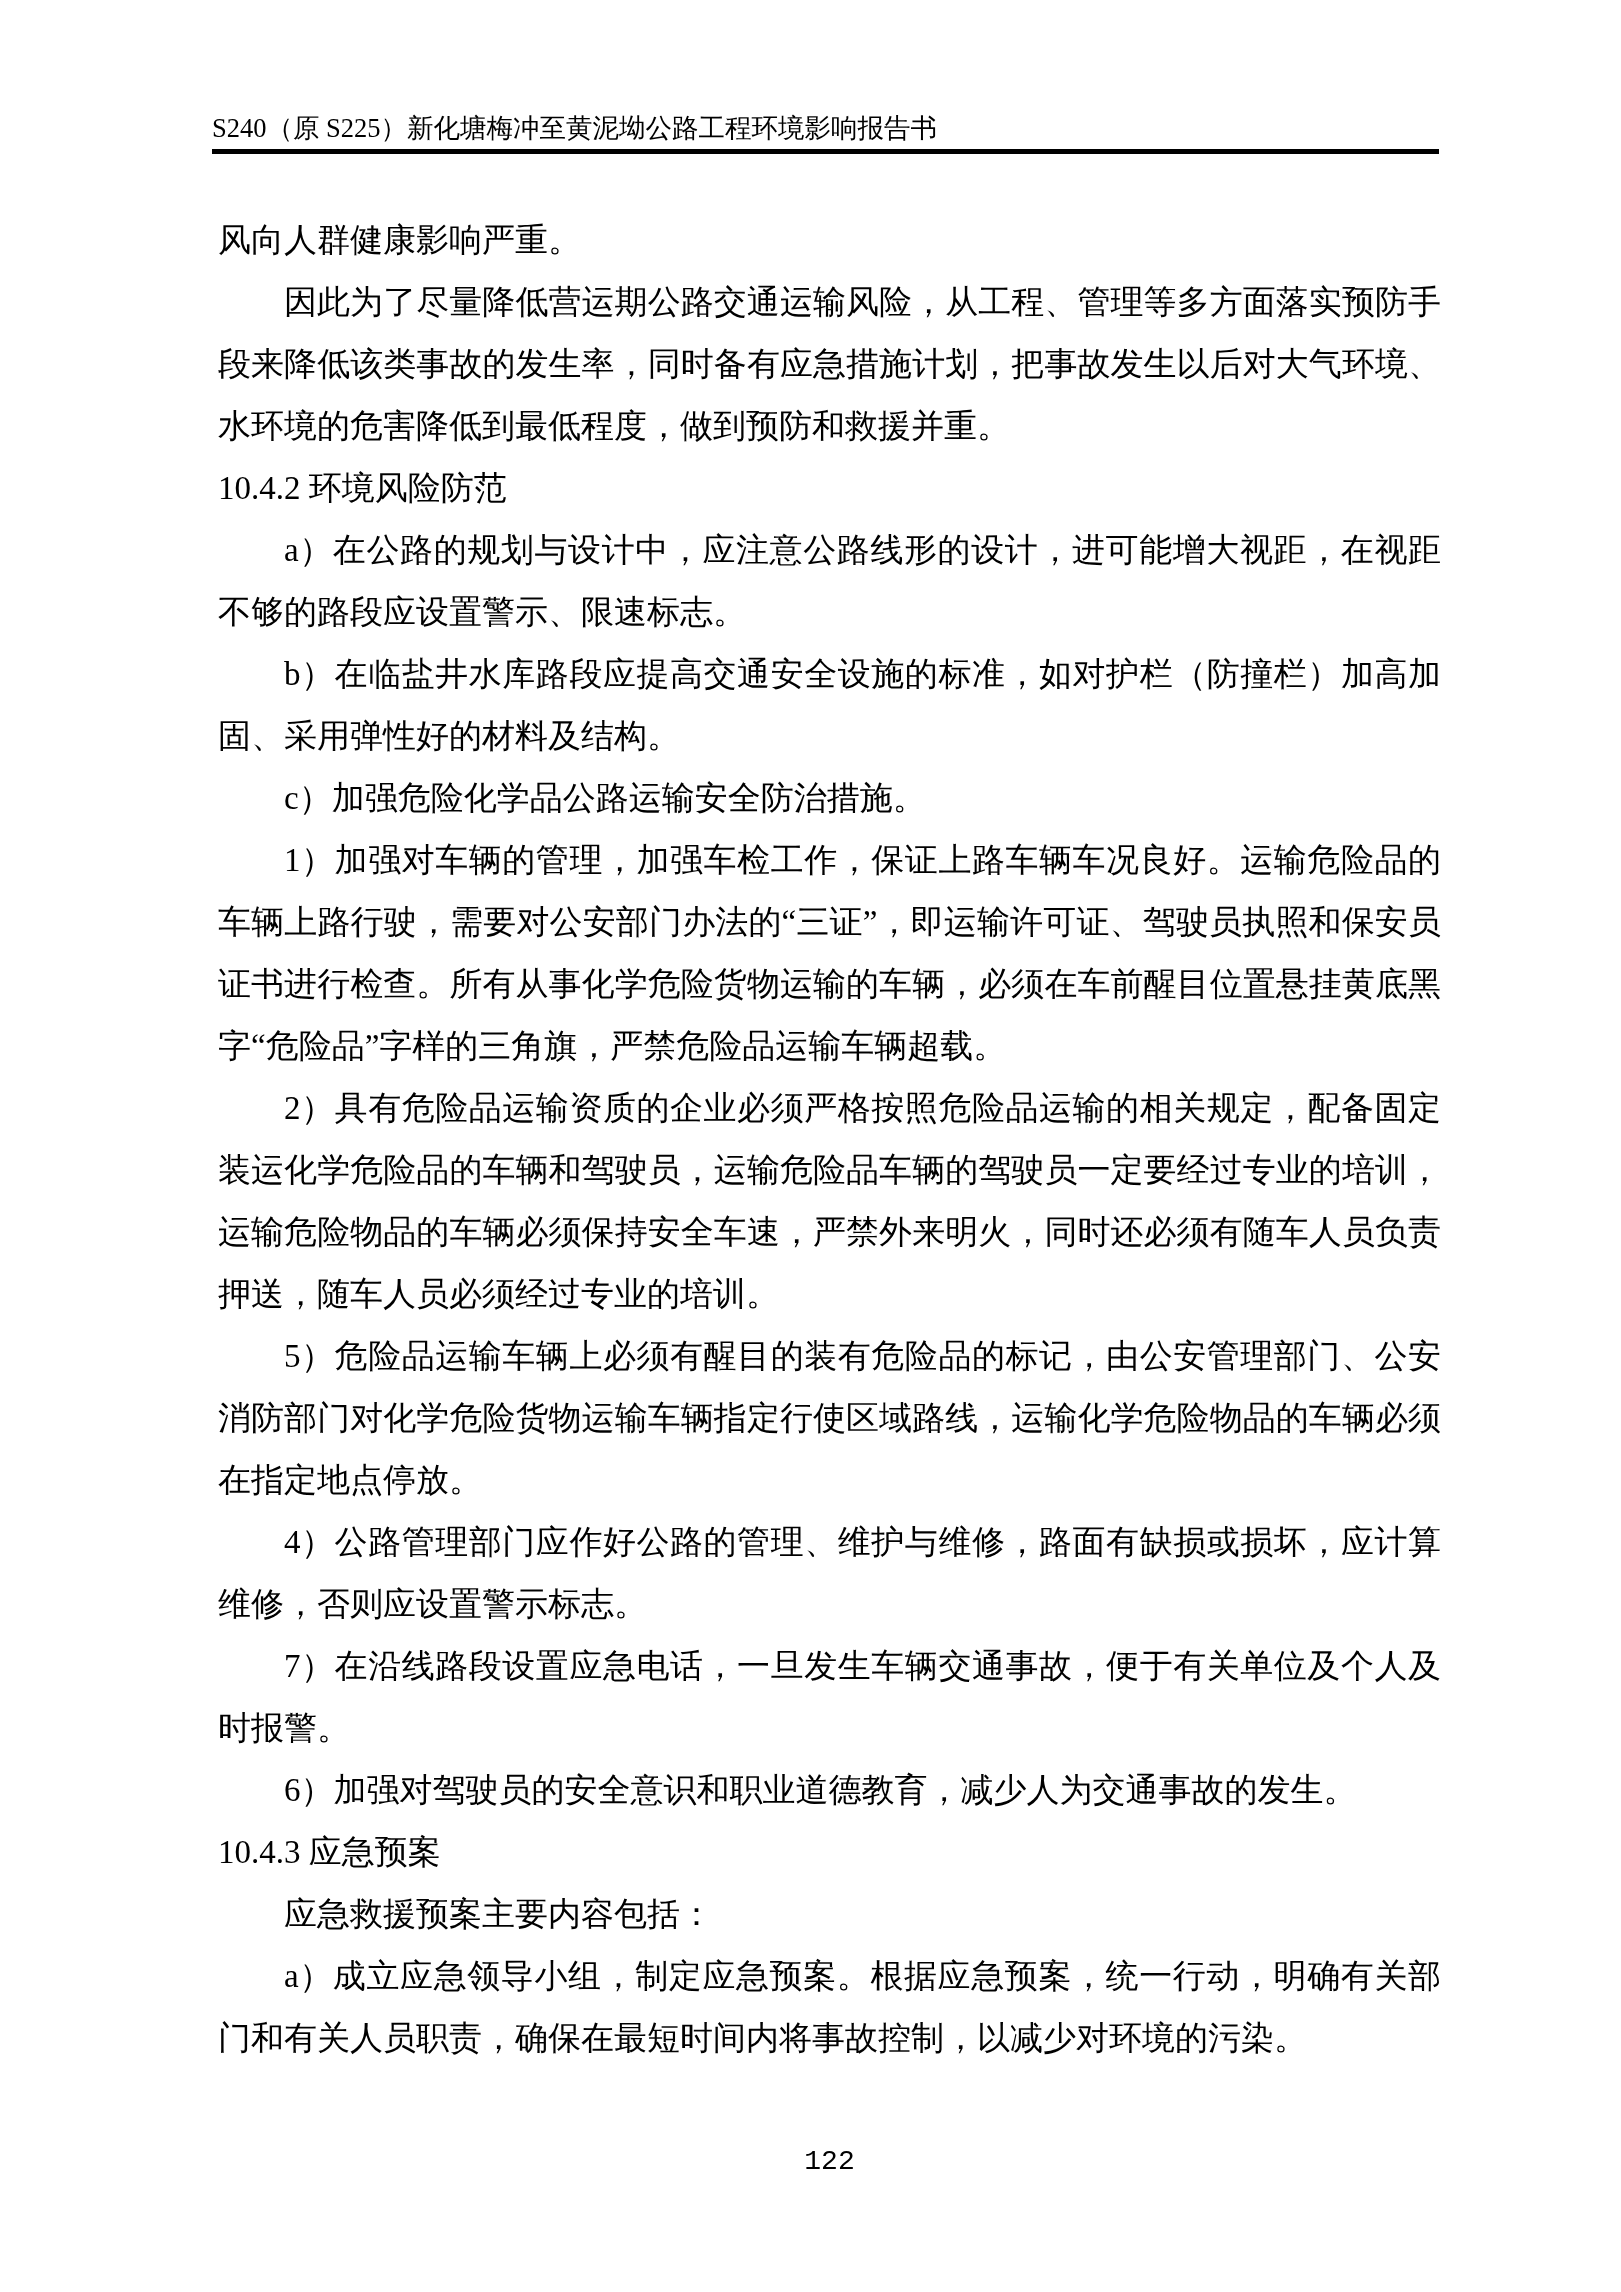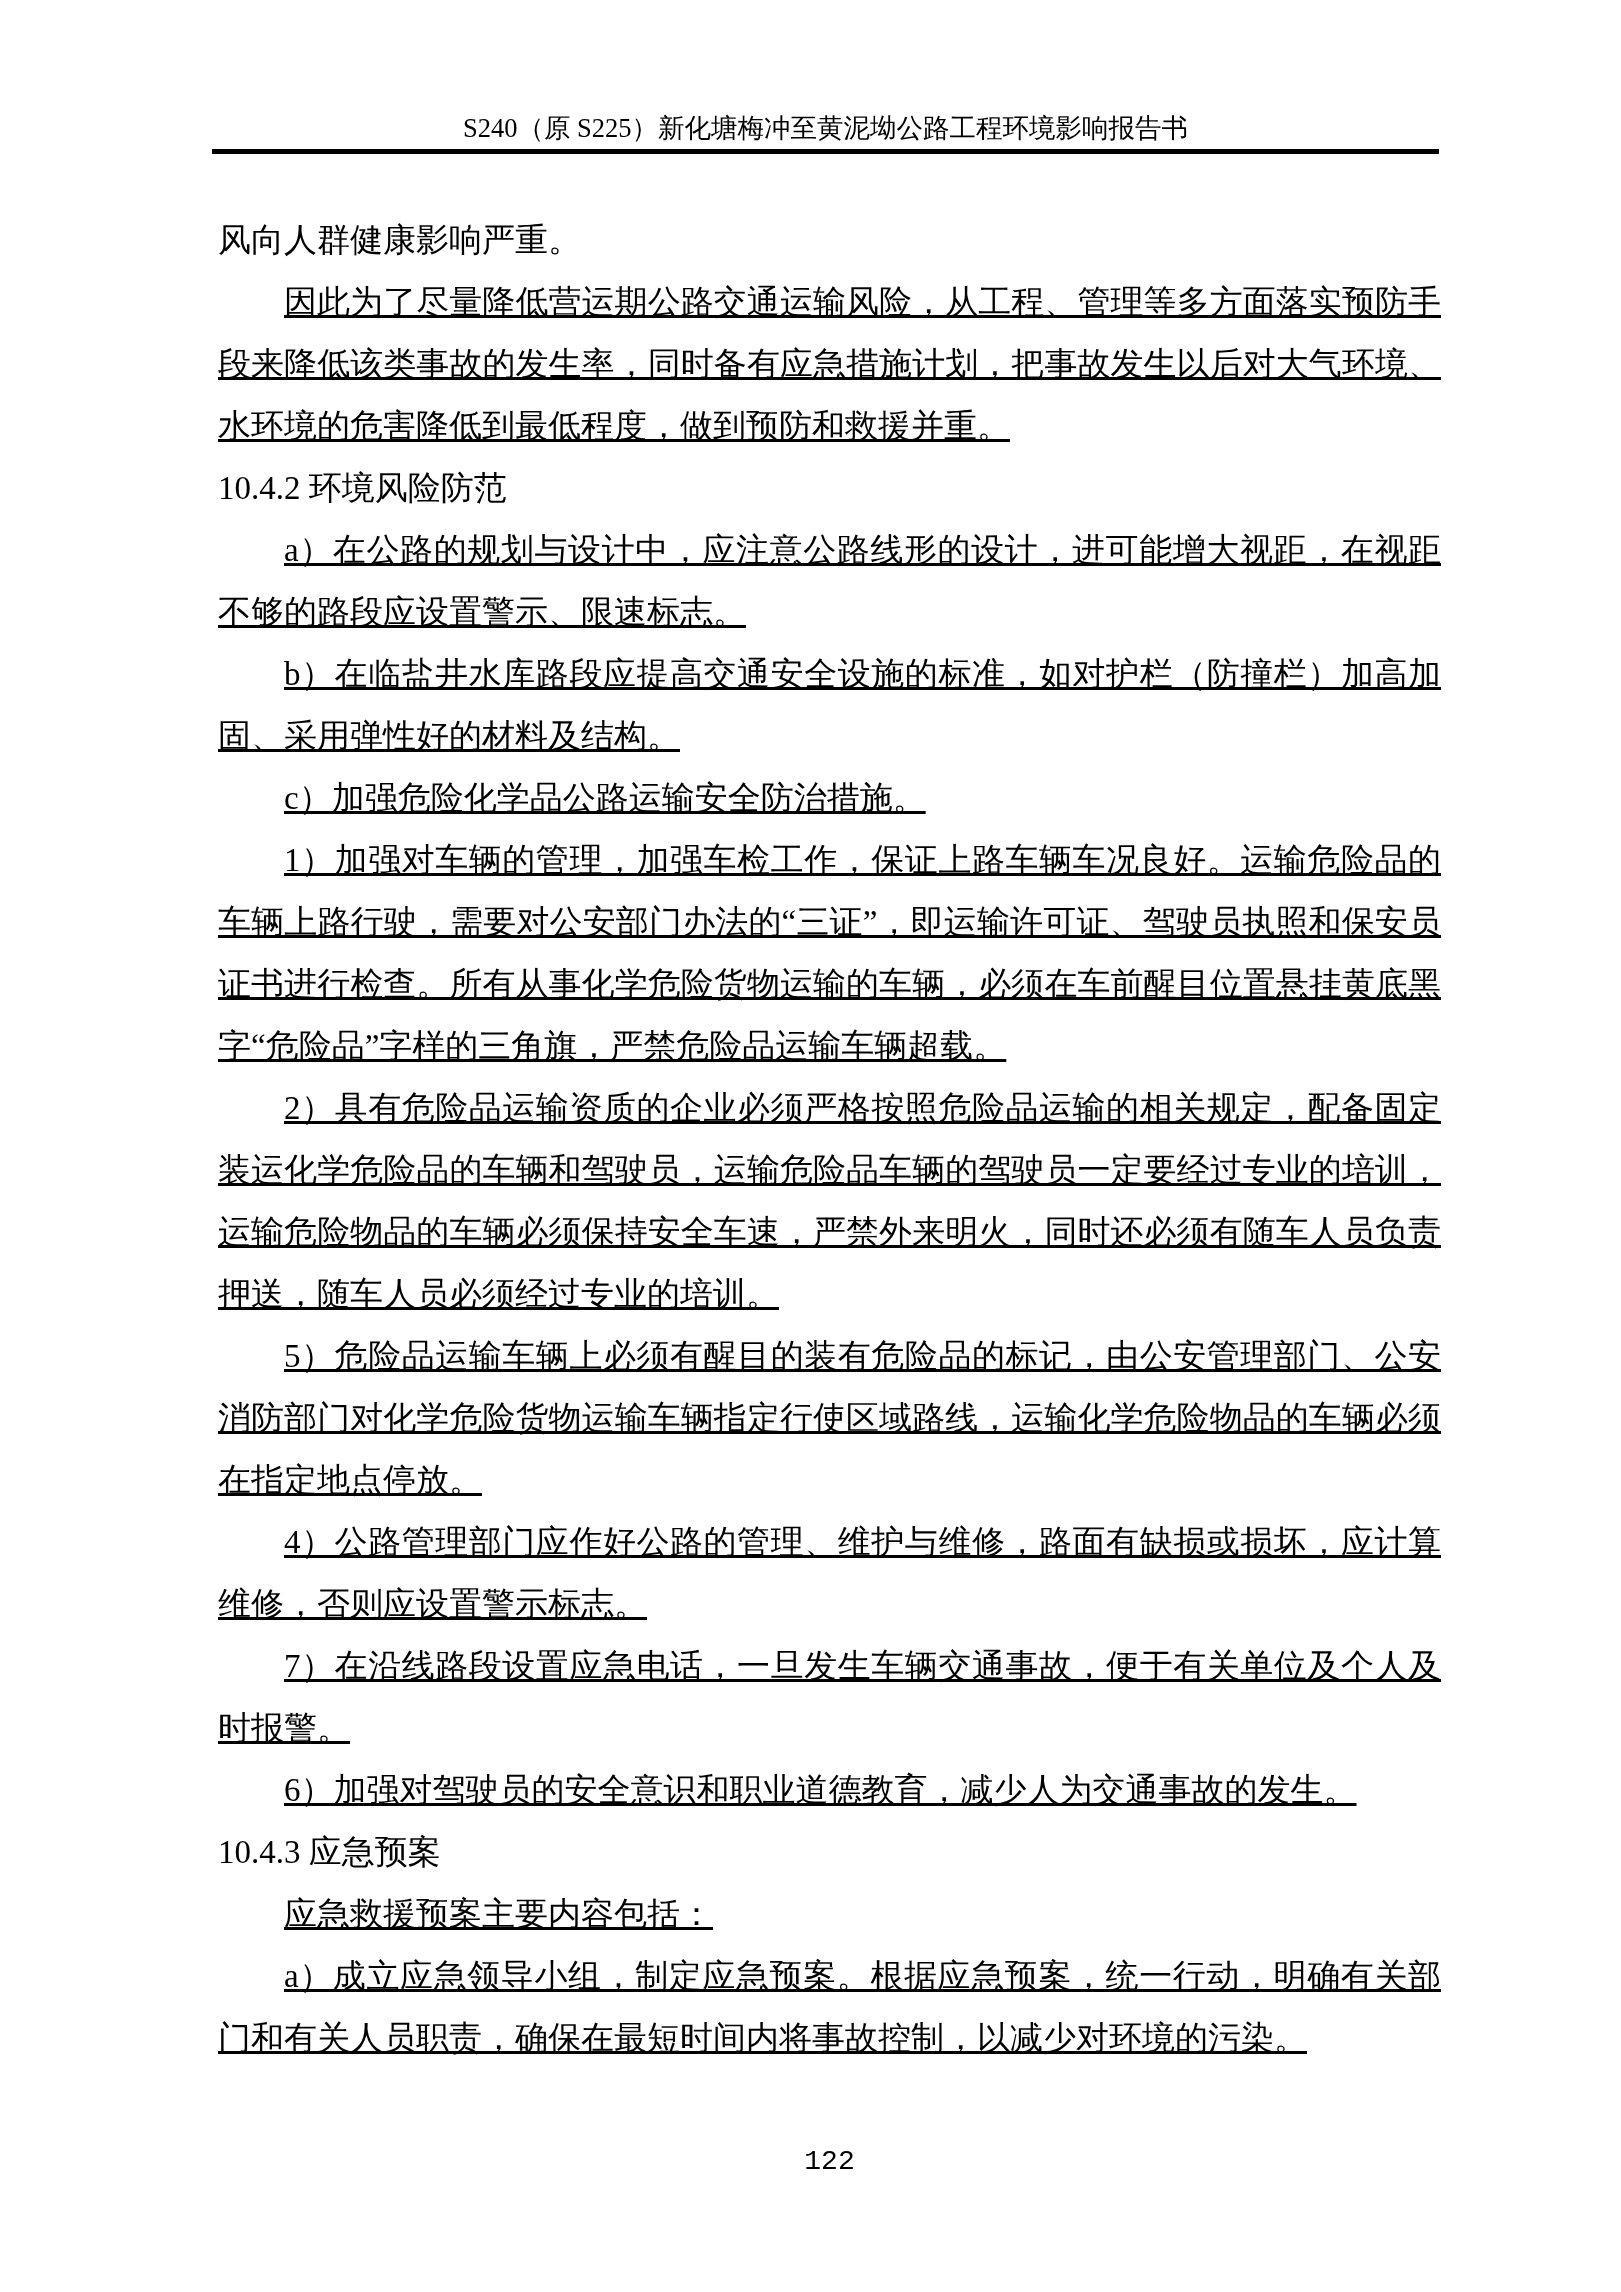--- a/index.html
+++ b/index.html
@@ -15,21 +15,21 @@
     font-family: "Liberation Serif", "DejaVu Serif", serif;
     color: #000000;
     overflow: hidden;
   }
   
   .page-header {
     position: absolute;
     left: 212px;
     top: 112px;
     width: 1227px;
-    text-align: center;
+    text-align: left;
     font-size: 26.5px;
     line-height: 33px;
     white-space: nowrap;
   }
   .header-rule {
     position: absolute;
     left: 212px;
     top: 149px;
     width: 1227px;
     height: 4.9px;
@@ -42,21 +42,21 @@
     top: 209px;
     width: 1223px;
     font-size: 33px;
     line-height: 62px;
     text-align: justify;
   }
   .doc-body p {
     margin: 0;
     padding: 0;
   }
-  .para-indent   { text-indent: 2em; text-decoration: underline; }
+  .para-indent   { text-indent: 2em; }
   .para-flush    { text-indent: 0; }
   .para-heading  { text-indent: 0; }
   
   .page-footer {
     position: absolute;
     left: 218px;
     top: 2145px;
     width: 1223px;
     text-align: center;
     font-size: 28px;

